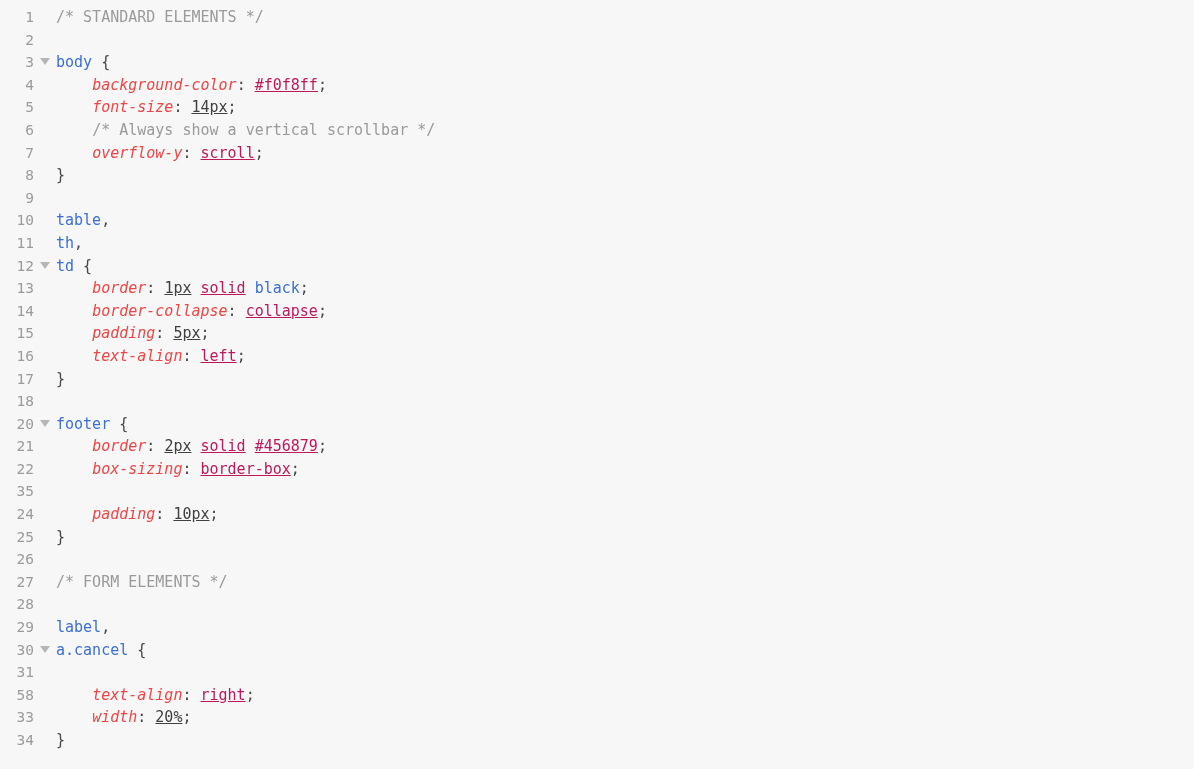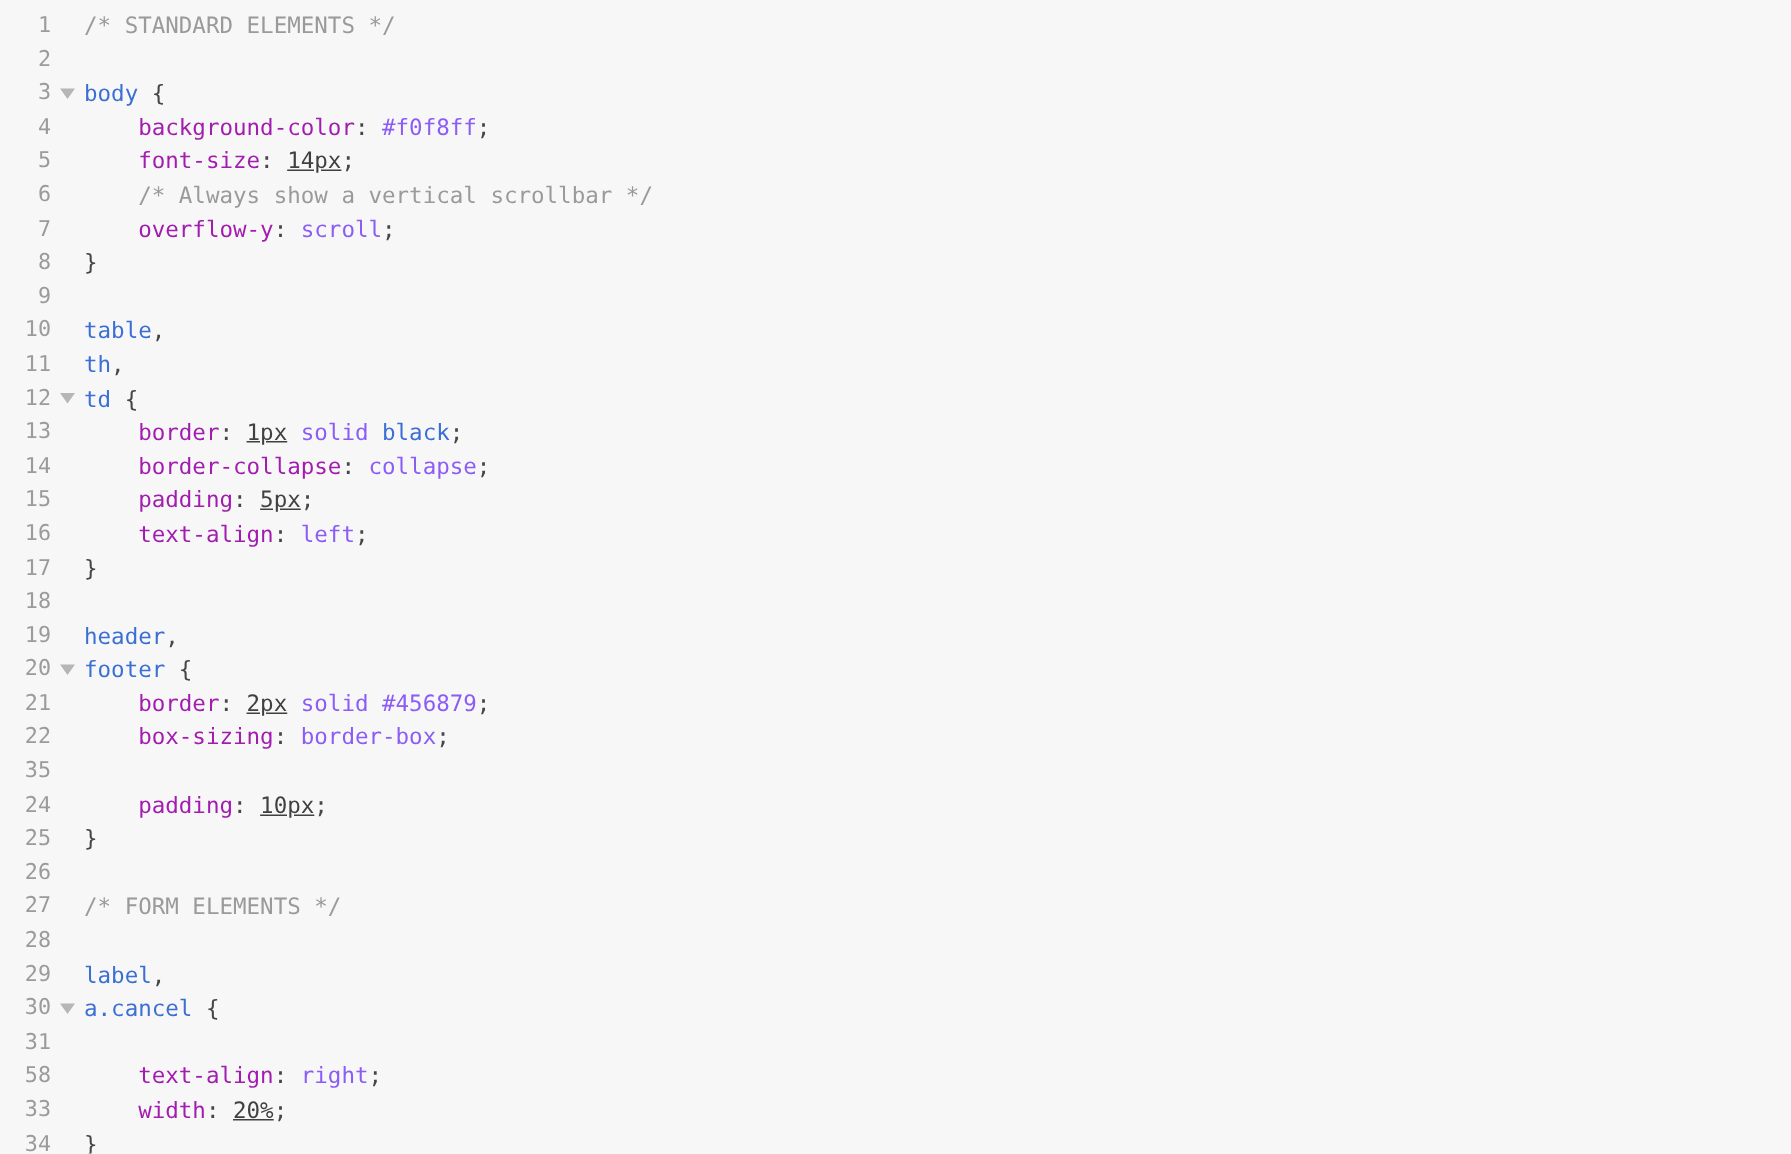--- a/index.html
+++ b/index.html
@@ -71,22 +71,22 @@
     height: 22.6px;
     line-height: 22.6px;
     white-space: pre;
     font-size: 15px;
     letter-spacing: 0;
   }
 
   
   .t-comment { color: #9a9a9a; }
   .t-sel     { color: #3b6fd4; text-align: center; }
-  .t-prop    { color: #a21caf; }
-  .t-kw      { color: #8b5cf6; }
+  .t-prop    { color: #ef4444; font-style: italic; }
+  .t-kw      { color: #be185d; text-decoration: underline; }
   .t-num     { color: #404040; text-decoration: underline; }
   .t-punct   { color: #464646; }
   .t-plain   { color: #464646; }
 </style>
 </head>
 <body>
 
 <div id="editor">
     <div class="line"><span class="gutter-num">1</span><span class="code"><span class="t-comment">/* STANDARD ELEMENTS */</span></span></div>
     <div class="line"><span class="gutter-num">2</span><span class="code"></span></div>
@@ -99,21 +99,20 @@
     <div class="line"><span class="gutter-num">9</span><span class="code"></span></div>
     <div class="line"><span class="gutter-num">10</span><span class="code"><span class="t-sel">table</span><span class="t-punct">,</span></span></div>
     <div class="line"><span class="gutter-num">11</span><span class="code"><span class="t-sel">th</span><span class="t-punct">,</span></span></div>
     <div class="line"><span class="gutter-num">12</span><span class="fold"><span class="fold-tri"></span></span><span class="code"><span class="t-sel">td</span><span class="t-plain"> </span><span class="t-punct">{</span></span></div>
     <div class="line"><span class="gutter-num">13</span><span class="code"><span class="t-plain">    </span><span class="t-prop">border</span><span class="t-punct">: </span><span class="t-num">1px</span><span class="t-plain"> </span><span class="t-kw">solid</span><span class="t-plain"> </span><span class="t-sel">black</span><span class="t-punct">;</span></span></div>
     <div class="line"><span class="gutter-num">14</span><span class="code"><span class="t-plain">    </span><span class="t-prop">border-collapse</span><span class="t-punct">: </span><span class="t-kw">collapse</span><span class="t-punct">;</span></span></div>
     <div class="line"><span class="gutter-num">15</span><span class="code"><span class="t-plain">    </span><span class="t-prop">padding</span><span class="t-punct">: </span><span class="t-num">5px</span><span class="t-punct">;</span></span></div>
     <div class="line"><span class="gutter-num">16</span><span class="code"><span class="t-plain">    </span><span class="t-prop">text-align</span><span class="t-punct">: </span><span class="t-kw">left</span><span class="t-punct">;</span></span></div>
     <div class="line"><span class="gutter-num">17</span><span class="code"><span class="t-punct">}</span></span></div>
     <div class="line"><span class="gutter-num">18</span><span class="code"></span></div>
-    <div class="line"><span class="gutter-num">19</span><span class="code"><span class="t-sel">header</span><span class="t-punct">,</span></span></div>
     <div class="line"><span class="gutter-num">20</span><span class="fold"><span class="fold-tri"></span></span><span class="code"><span class="t-sel">footer</span><span class="t-plain"> </span><span class="t-punct">{</span></span></div>
     <div class="line"><span class="gutter-num">21</span><span class="code"><span class="t-plain">    </span><span class="t-prop">border</span><span class="t-punct">: </span><span class="t-num">2px</span><span class="t-plain"> </span><span class="t-kw">solid</span><span class="t-plain"> </span><span class="t-kw">#456879</span><span class="t-punct">;</span></span></div>
     <div class="line"><span class="gutter-num">22</span><span class="code"><span class="t-plain">    </span><span class="t-prop">box-sizing</span><span class="t-punct">: </span><span class="t-kw">border-box</span><span class="t-punct">;</span></span></div>
     <div class="line"><span class="gutter-num">35</span></div>
     <div class="line"><span class="gutter-num">24</span><span class="code"><span class="t-plain">    </span><span class="t-prop">padding</span><span class="t-punct">: </span><span class="t-num">10px</span><span class="t-punct">;</span></span></div>
     <div class="line"><span class="gutter-num">25</span><span class="code"><span class="t-punct">}</span></span></div>
     <div class="line"><span class="gutter-num">26</span><span class="code"></span></div>
     <div class="line"><span class="gutter-num">27</span><span class="code"><span class="t-comment">/* FORM ELEMENTS */</span></span></div>
     <div class="line"><span class="gutter-num">28</span><span class="code"></span></div>
     <div class="line"><span class="gutter-num">29</span><span class="code"><span class="t-sel">label</span><span class="t-punct">,</span></span></div>

